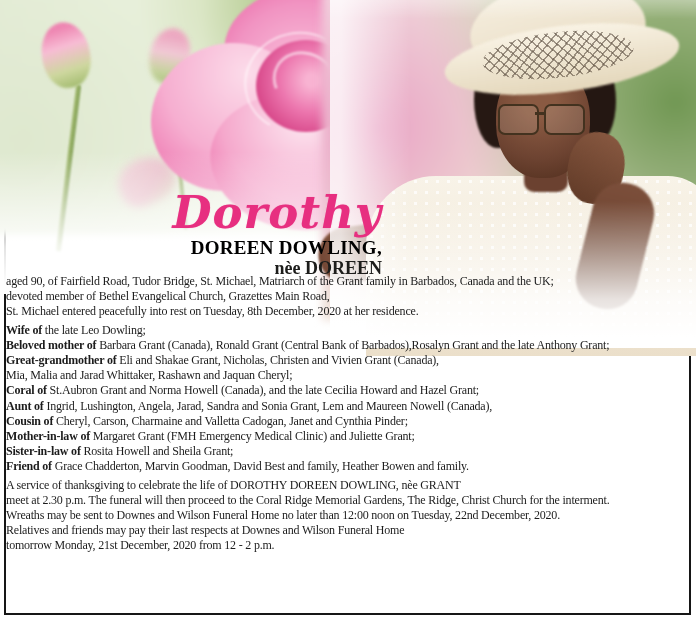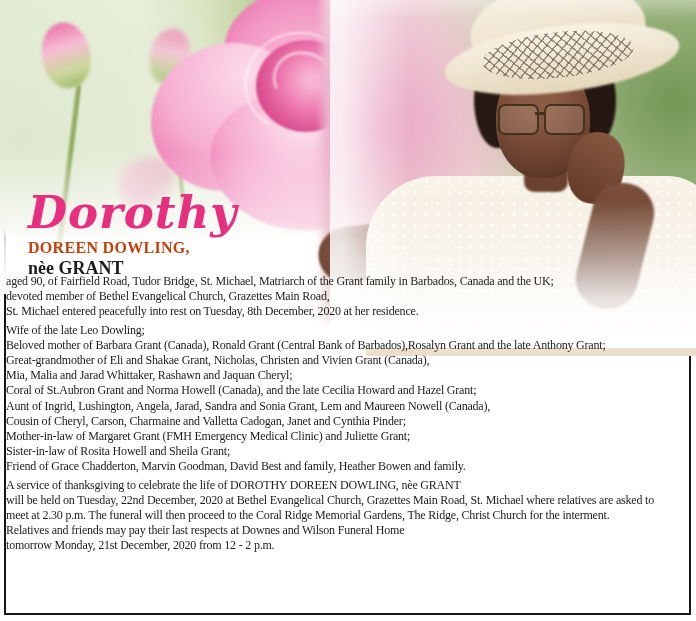--- a/index.html
+++ b/index.html
@@ -113,34 +113,34 @@
   .forearm{left:252px;top:182px;width:62px;height:128px;border-radius:30px;
      background:linear-gradient(180deg,#7c4f3b,#5f3926);transform:rotate(14deg);filter:blur(.8px);}
   .photo-fade{
     position:absolute;left:-2px;top:-2px;right:-2px;bottom:-2px;
     background:
       linear-gradient(to bottom, rgba(255,255,255,0) 58%, rgba(255,255,255,.85) 86%, #fff 97%),
       linear-gradient(to left, rgba(255,255,255,0) 78%, rgba(255,255,255,.75) 97%),
       linear-gradient(to top, rgba(255,255,255,0) 94%, rgba(255,255,255,.35));
   }
   
-  #title-block{position:absolute;left:28px;top:190px;width:354px;text-align:left;z-index:3;}
+  #title-block{position:absolute;left:28px;top:190px;width:354px;text-align:right;z-index:3;}
   .script-name{
     font-family:"DejaVu Serif",serif;font-style:italic;font-weight:bold;
     font-size:45px;line-height:46px;color:#e72f80;
     text-shadow:0 0 1px rgba(231,47,128,.4);letter-spacing:1px;
   }
-  .name-caps{font-size:16px;line-height:23px;font-weight:bold;color:#c2410c;letter-spacing:.3px;}
+  .name-caps{font-size:19px;line-height:23px;font-weight:bold;color:#000000;letter-spacing:.3px;}
   .name-nee{font-size:18px;line-height:19px;font-weight:bold;color:#1d1d1b;}
   #text-block{
     position:absolute;left:6px;right:12px;top:274px;z-index:3;
     font-size:12px;line-height:15.2px;color:#1c1c1c;letter-spacing:-.2px;
   }
   .line{white-space:nowrap;}
-  .lead{font-weight:normal;}
+  .lead{font-weight:bold;}
   .gap{height:3px;}
   .svc-bold{font-weight:normal;}
 </style>
 </head>
 <body>
 
 <div id="page">
 
   <div id="frame"></div>
 
@@ -180,21 +180,21 @@
     <div class="lens lens-r"></div>
     <div class="ph bridge"></div>
     <div class="ph fist"></div>
     <div class="ph forearm"></div>
     <div class="photo-fade"></div>
   </div>
 
   <div id="title-block">
     <div class="script-name">Dorothy</div>
     <div class="name-caps">DOREEN DOWLING,</div>
-    <div class="name-nee">nèe GRANT</div>
+    <div class="name-nee">nèe DOREEN</div>
   </div>
 
   <div id="text-block">
     <div class="line">aged 90, of Fairfield Road, Tudor Bridge, St. Michael, Matriarch of the Grant family in Barbados, Canada and the UK;</div>
     <div class="line">devoted member of Bethel Evangelical Church, Grazettes Main Road,</div>
     <div class="line">St. Michael entered peacefully into rest on Tuesday, 8th December, 2020 at her residence.</div>
     <div class="gap"></div>
 
     <div class="line"><span class="lead">Wife of </span><span>the late Leo Dowling;</span></div>
     <div class="line"><span class="lead">Beloved mother of </span><span>Barbara Grant (Canada), Ronald Grant (Central Bank of Barbados),Rosalyn Grant and the late Anthony Grant;</span></div>
@@ -202,19 +202,19 @@
     <div class="line"><span class="lead"></span><span>Mia, Malia and Jarad Whittaker, Rashawn and Jaquan Cheryl;</span></div>
     <div class="line"><span class="lead">Coral of </span><span>St.Aubron Grant and Norma Howell (Canada), and the late Cecilia Howard and Hazel Grant;</span></div>
     <div class="line"><span class="lead">Aunt of </span><span>Ingrid, Lushington, Angela, Jarad, Sandra and Sonia Grant, Lem and Maureen Nowell (Canada),</span></div>
     <div class="line"><span class="lead">Cousin of </span><span>Cheryl, Carson, Charmaine and Valletta Cadogan, Janet and Cynthia Pinder;</span></div>
     <div class="line"><span class="lead">Mother-in-law of </span><span>Margaret Grant (FMH Emergency Medical Clinic) and Juliette Grant;</span></div>
     <div class="line"><span class="lead">Sister-in-law of </span><span>Rosita Howell and Sheila Grant;</span></div>
     <div class="line"><span class="lead">Friend of </span><span>Grace Chadderton, Marvin Goodman, David Best and family, Heather Bowen and family.</span></div>
     <div class="gap"></div>
 
     <div class="line"><span>A service of thanksgiving to celebrate the life of </span><span class="svc-bold">DOROTHY DOREEN DOWLING, nèe GRANT</span><span></span></div>
-    <div class="line"><span>will be held on Tuesday, 22nd December, 2020 at Bethel Evangelical Church, Grazettes Main Road, St. Michael where relatives are asked to</span><span class="svc-bold"></span><span></span></div>
     <div class="line"><span>meet at 2.30 p.m. The funeral will then proceed to the Coral Ridge Memorial Gardens, The Ridge, Christ Church for the interment.</span><span class="svc-bold"></span><span></span></div>
+    <div class="line"><span>Wreaths may be sent to </span><span class="svc-bold">Downes and Wilson Funeral Home</span><span> no later than 12:00 noon on Tuesday, 22nd December, 2020.</span></div>
     <div class="line"><span>Relatives and friends may pay their last respects at </span><span class="svc-bold">Downes and Wilson Funeral Home</span><span></span></div>
     <div class="line"><span>tomorrow Monday, 21st December, 2020 from 12 - 2 p.m.</span><span class="svc-bold"></span><span></span></div>
   </div>
 
 </div>
 
 </body></html>

